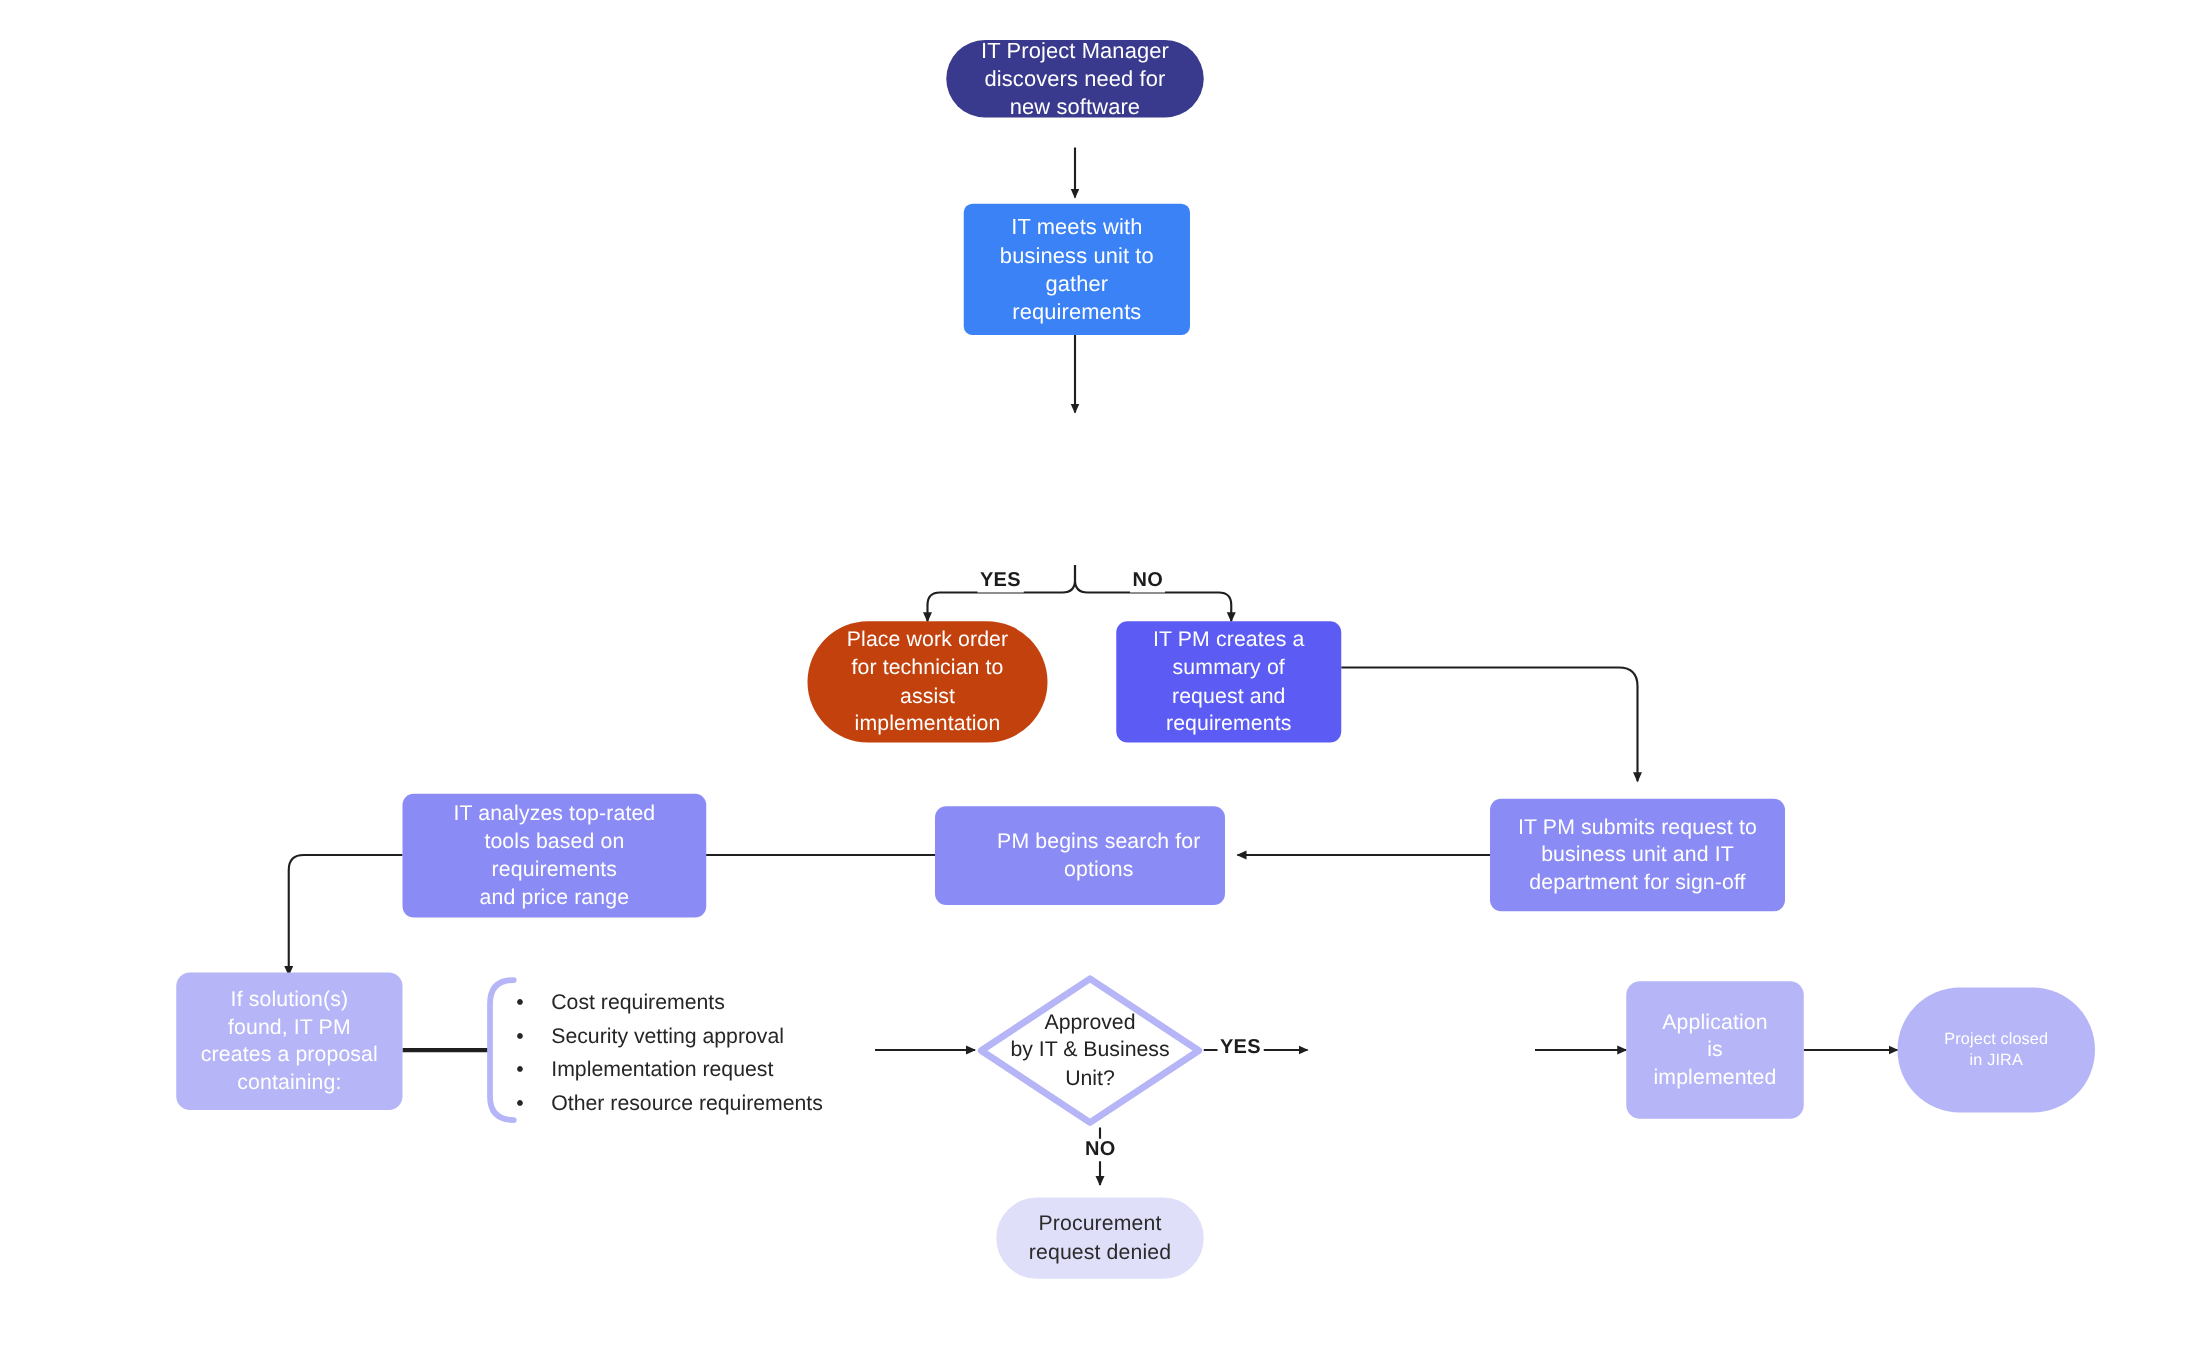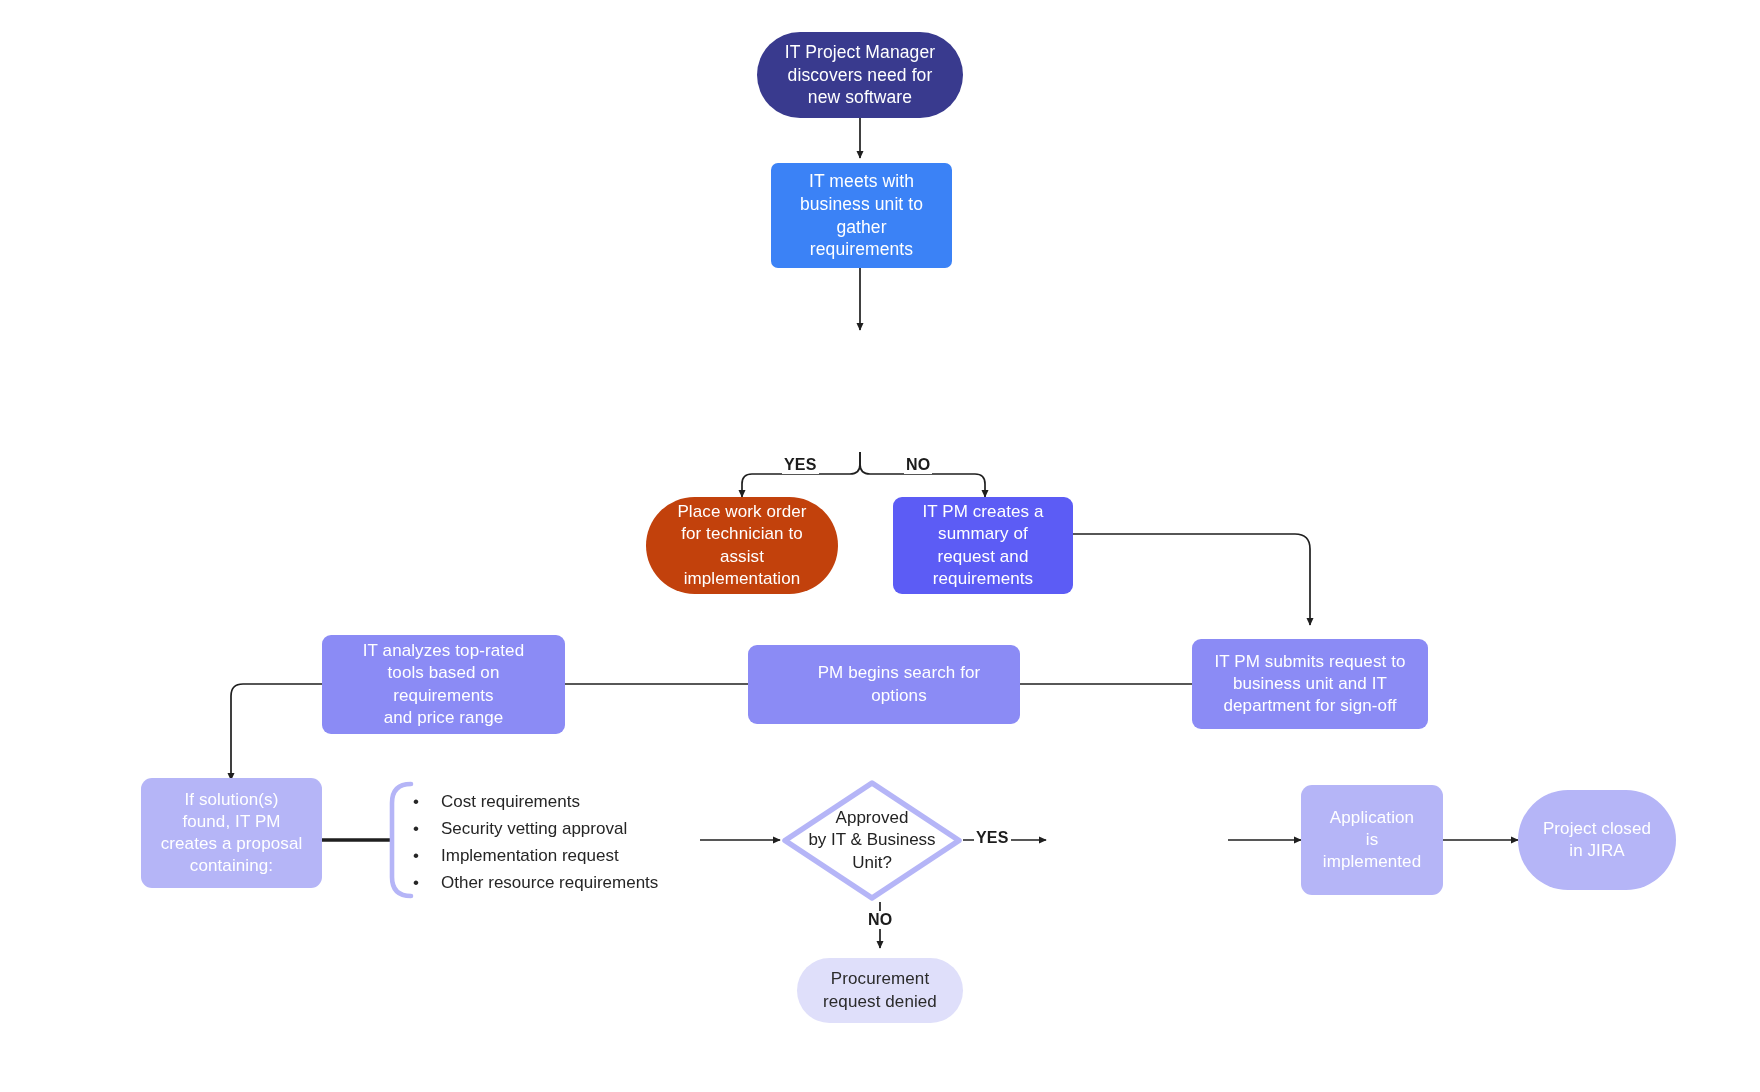--- a/index.html
+++ b/index.html
@@ -148,21 +148,21 @@
       <path d="M1443,840 L1518,840" marker-end="url(#arrow)"></path>
 
       <path d="M880,902 L880,948" marker-end="url(#arrow)"></path>
     </g>
 
     <g fill="none" stroke="#b5b5f7" stroke-width="4.6" stroke-linecap="round">
       <path d="M411,784 Q392,784 392,803 L392,877 Q392,896 411,896"></path>
     </g>
   </svg>
 
-  <div class="node stadium-dark" style="left:757px;top:32px;width:206px;height:86px;font-size:17.5px;">
+  <div class="node stadium-dark" style="left:757px;top:32px;width:206px;height:62px;font-size:17.5px;">
     <span>IT Project Manager
 discovers need for
 new software</span>
   </div>
 
   <div class="node rect-dark" style="left:771px;top:163px;width:181px;height:105px;font-size:17.5px;">
     <span>IT meets with
 business unit to
 gather
 requirements</span>
@@ -185,21 +185,21 @@
 request and
 requirements</span>
   </div>
 
   <div class="node rect-light" style="left:1192px;top:639px;width:236px;height:90px;font-size:17px;">
     <span>IT PM submits request to
 business unit and IT
 department for sign-off</span>
   </div>
 
-  <div class="node rect-light" style="left:748px;top:645px;width:272px;height:79px;font-size:17px;padding-left:30px;">
+  <div class="node rect-light" style="left:748px;top:645px;width:232px;height:79px;font-size:17px;padding-left:30px;">
     <span>PM begins search for
 options</span>
   </div>
 
   <div class="node rect-light" style="left:322px;top:635px;width:243px;height:99px;font-size:17px;">
     <span>IT analyzes top-rated
 tools based on
 requirements
 and price range</span>
   </div>
@@ -242,21 +242,21 @@
   <span class="edge-label" style="left:974px;top:829px;font-size:16px;">YES</span>
   <span class="edge-label" style="left:866px;top:911px;font-size:16px;">NO</span>
 
 
   <div class="node rect-pale" style="left:1301px;top:785px;width:142px;height:110px;font-size:17px;">
     <span>Application
 is
 implemented</span>
   </div>
 
-  <div class="node stadium-pale" style="left:1518px;top:790px;width:158px;height:100px;font-size:17px;">
+  <div class="node stadium-pale" style="left:1518px;top:790px;width:158px;height:100px;font-size:13px;">
     <span>Project closed
 in JIRA</span>
   </div>
 
   <div class="node stadium-faint" style="left:797px;top:958px;width:166px;height:65px;font-size:17px;">
     <span>Procurement
 request denied</span>
   </div>
 
 </div>

